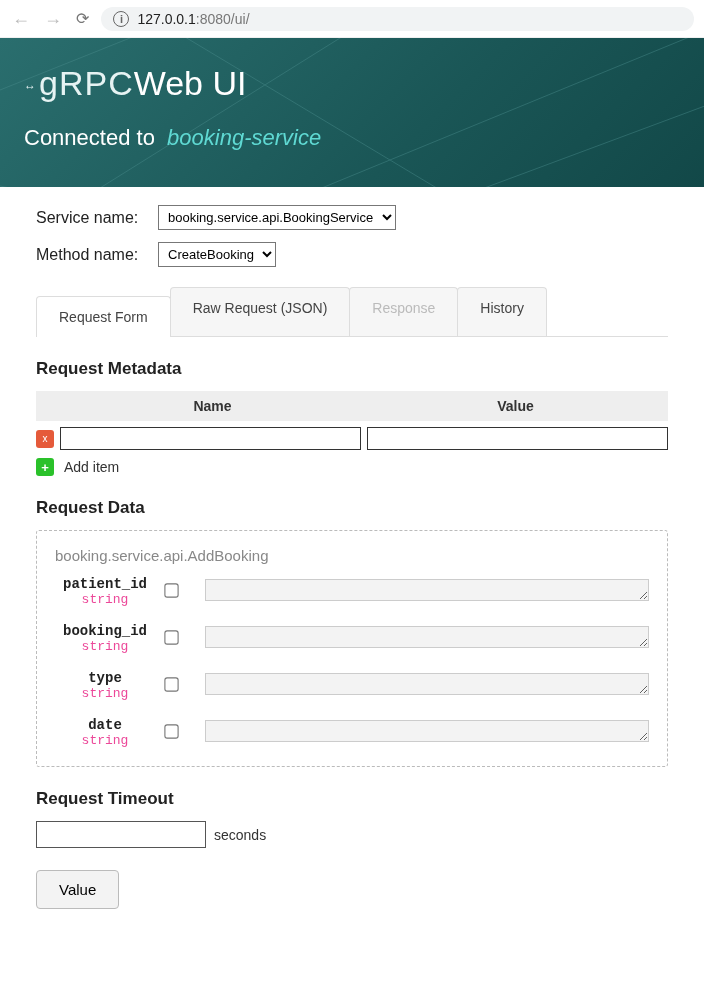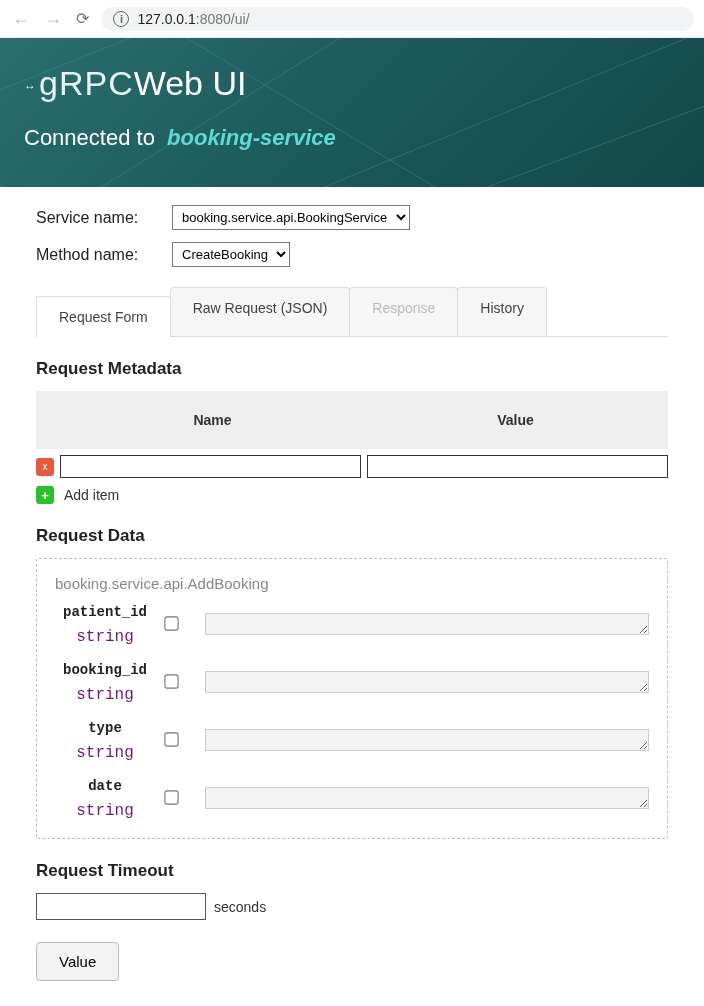--- a/index.html
+++ b/index.html
@@ -24,54 +24,54 @@
       padding: 26px 24px 36px 24px;
       color: #fff;
       overflow: hidden;
     }
     .banner .geom { position: absolute; inset: 0; pointer-events: none; }
     .title-row { display: flex; align-items: center; position: relative; }
     .grpc-logo { font-size: 34px; font-weight: 400; letter-spacing: 1px; color: #e6f3f3; }
     .grpc-logo .arrow { display:inline-block; vertical-align: 6px; font-size: 12px; margin-right: 2px; }
     .webui-title { font-size: 34px; font-weight: 400; }
     .subtitle { margin-top: 22px; font-size: 22px; position: relative; }
-    .subtitle .svc { color: #5fd9d3; font-style: italic; font-weight: bold; }
+    .subtitle .svc { color: #5fd9d3; font-style: italic; }
 
     
     .content { padding: 18px 36px 30px 36px; }
-    .form-row { display: flex; align-items: center; gap: 16px; margin-bottom: 12px; }
+    .form-row { display: flex; align-items: center; gap: 2px; margin-bottom: 12px; }
     .form-row .lbl { width: 120px; font-size: 16px; color: #222; }
     select { font-size: 13px; padding: 3px 5px; border: 1px solid #777; background: #fff; }
 
     
     .tabs { display: flex; margin-top: 20px; border-bottom: 1px solid #ddd; }
     .tab { padding: 12px 22px; border: 1px solid #ddd; border-bottom: none; border-top-left-radius: 4px; border-top-right-radius: 4px; margin-right: -1px; background: #f6f6f6; cursor: pointer; color: #444; font-size: 14px; }
     .tab.active { background: #fff; position: relative; top: 1px; margin-top: 8px; }
     .tab.disabled { color: #bbb; cursor: default; }
 
     .section-title { font-size: 17px; font-weight: bold; margin: 22px 0 12px 0; color: #222; }
 
     
     .meta-table { width: 100%; }
     .meta-head { display: flex; background: #eee; border: 1px solid #eee; }
-    .meta-head .col { flex: 1; text-align: center; font-weight: bold; padding: 20px 0; font-size: 14px; }
+    .meta-head .col { flex: 1; text-align: center; font-weight: bold; padding: 6px 0; font-size: 14px; }
     .meta-head .spacer { width: 24px; }
     .meta-row { display: flex; align-items: center; gap: 6px; margin-top: 6px; }
     .del-btn { width: 18px; height: 18px; background: #e55a3a; color: #fff; border-radius: 3px; font-size: 10px; display: inline-flex; align-items: center; justify-content: center; cursor: pointer; }
     .add-btn { width: 18px; height: 18px; background: #2ac12a; color: #fff; border-radius: 3px; font-size: 13px; font-weight: bold; display: inline-flex; align-items: center; justify-content: center; cursor: pointer; }
     .meta-row input[type=text] { flex: 1; border: 1px solid #333; padding: 3px 5px; font-size: 13px; }
     .add-row { display: flex; align-items: center; gap: 10px; margin-top: 8px; font-size: 14px; }
 
     
     .data-box { border: 1px dashed #bbb; border-radius: 3px; padding: 16px 18px 18px 18px; margin-top: 10px; }
     .schema-name { color: #888; font-size: 15px; margin-bottom: 12px; }
     .field-row { display: flex; align-items: center; margin-bottom: 16px; }
     .field-label { width: 110px; text-align: center; padding-right: 10px; }
     .field-label .fname { font-family: "Courier New", monospace; font-size: 14px; color: #222; font-weight: bold; display: block; }
-    .field-label .ftype { font-family: "Courier New", monospace; font-size: 16px; color: #701a75; display: block; margin-top: 8px; }
+    .field-label .ftype { font-family: "Courier New", monospace; font-size: 13px; color: #ec4899; display: block; }
     .field-check { width: 40px; text-align: left; }
     .field-check input { transform: scale(1.1); }
     .field-input { flex: 1; }
     .field-input textarea { width: 100%; height: 22px; border: 1px solid #ccc; background: #f3f3f3; resize: both; font-size: 12px; padding: 2px 4px; }
 
     
     .timeout-row { display: flex; align-items: center; gap: 8px; margin-top: 8px; }
     .timeout-row input { width: 170px; border: 1px solid #555; padding: 5px; font-size: 13px; }
 
     .invoke-btn { margin-top: 22px; padding: 10px 22px; border: 1px solid #bbb; background: #f3f3f3; border-radius: 4px; font-size: 15px; cursor: pointer; }

